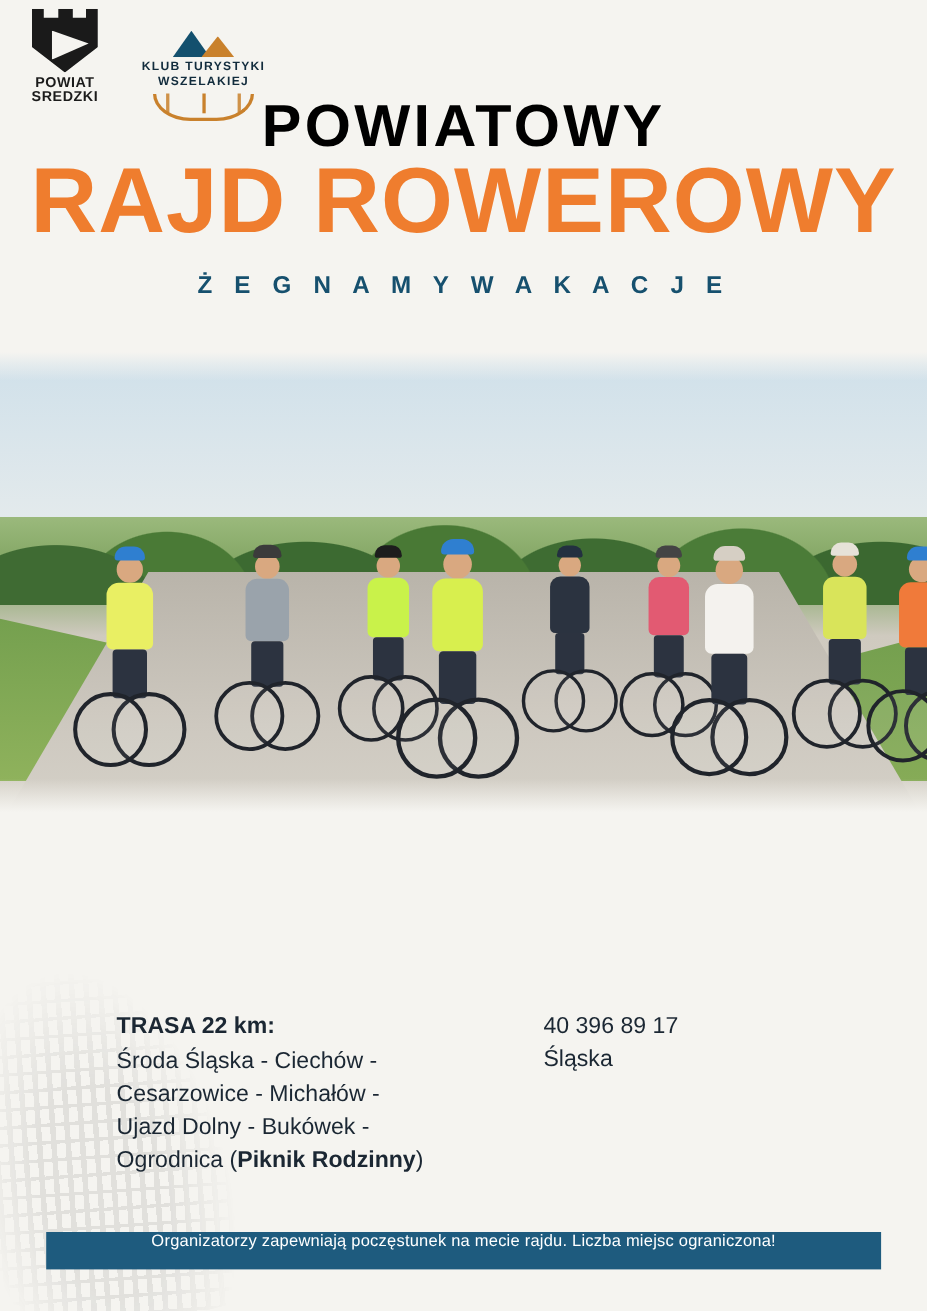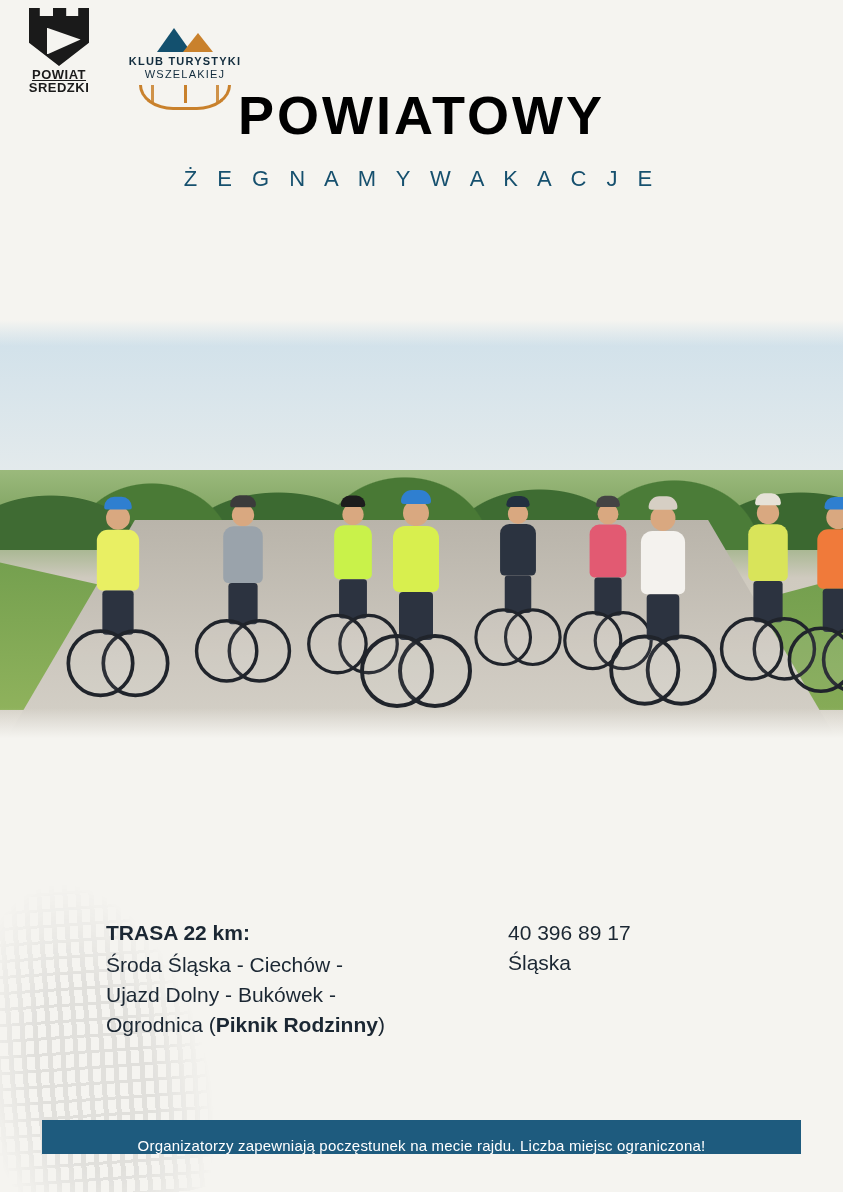--- a/index.html
+++ b/index.html
@@ -74,21 +74,20 @@
     height: 46%;
     background: #f5f4f0;
     clip-path: polygon(0 0, 100% 44%, 0 100%);
   }
   .logo-powiat .lbl1 {
     font-size: 13px;
     font-weight: bold;
     letter-spacing: 0.5px;
     line-height: 13px;
     margin-top: 2px;
-    text-decoration: underline;
   }
   .logo-powiat .lbl2 {
     font-size: 13px;
     font-weight: bold;
     letter-spacing: 0.5px;
     line-height: 14px;
   }
 
   .logo-klub {
     width: 130px;
@@ -111,21 +110,21 @@
   .klub-mountains .m2 { right: 0;  width: 30px; height: 19px; background:#c9812c;}
   .klub-name {
     font-size: 11px;
     font-weight: bold;
     letter-spacing: 1.2px;
     color: #122c3d;
     line-height: 13px;
   }
   .klub-sub {
     font-size: 11px;
-    font-weight: normal;
+    font-weight: bold;
     letter-spacing: 1.2px;
     color: #122c3d;
     line-height: 13px;
   }
   .klub-wheel {
     width: 86px;
     height: 22px;
     margin: 4px auto 0;
     border: 3px solid #c9812c;
     border-top: none;
@@ -171,21 +170,21 @@
   .t-rajd {
     font-size: 84px;
     font-weight: bold;
     letter-spacing: 1px;
     color: #ef7d2e;
     line-height: 84px;
     margin-top: -4px;
   }
   .t-sub {
     font-size: 22px;
-    font-weight: normal;
+    font-weight: bold;
     letter-spacing: 7px;
     color: #16506e;
     margin-top: 22px;
   }
 
   
   .photo {
     position: absolute;
     top: 320px;
     left: 0;
@@ -303,21 +302,21 @@
     letter-spacing: 0.5px;
   }
 
   
   .details {
     position: absolute;
     top: 918px;
     left: 106px;
     right: 60px;
     display: flex;
-    gap: 52px;
+    gap: 38px;
     color: #1b2733;
   }
   .col { flex: 0 0 auto; }
   .col.left { width: 350px; }
   .col.right { width: 330px; }
   .col-head {
     font-size: 21px;
     font-weight: bold;
     line-height: 30px;
     margin-bottom: 2px;
@@ -330,21 +329,21 @@
 
   
   .footer {
     position: absolute;
     left: 42px;
     right: 42px;
     bottom: 38px;
     height: 34px;
     background: #1e5b7e;
     display: flex;
-    align-items: flex-end;
+    align-items: flex-start;
     justify-content: center;
   }
   .footer span {
     color: #ffffff;
     font-size: 15px;
     letter-spacing: 0.2px;
   }
 </style>
 </head>
 <body>
@@ -369,20 +368,21 @@
         <div class="m m2"></div>
       </div>
       <div class="klub-name">KLUB TURYSTYKI</div>
       <div class="klub-sub">WSZELAKIEJ</div>
       <div class="klub-wheel"></div>
     </div>
   </div>
 
   <div class="title-main">
     <div class="t-powiatowy">POWIATOWY</div>
+    <div class="t-rajd">RAJD ROWEROWY</div>
     <div class="t-sub">Ż E G N A M Y   W A K A C J E</div>
   </div>
 
   <div class="photo">
     <div class="sky"></div>
     <div class="treeline"></div>
     <div class="grass-l"></div>
     <div class="grass-r"></div>
     <div class="road"></div>
 
@@ -481,20 +481,21 @@
 
     <div class="photo-fade-top"></div>
     <div class="photo-fade-bottom"></div>
   </div>
 
 
   <div class="details">
     <div class="col left">
       <div class="col-head">TRASA 22 km:</div>
       <div class="col-line">Środa Śląska - Ciechów -</div>
+      <div class="col-line">Cesarzowice - Michałów -</div>
       <div class="col-line">Ujazd Dolny - Bukówek -</div>
       <div class="col-line"><span>Ogrodnica (</span><b>Piknik Rodzinny</b><span>)</span></div>
     </div>
 
     <div class="col right">
       <div class="col-line">40 396 89 17</div>
       <div class="col-line">Śląska</div>
     </div>
   </div>
 

